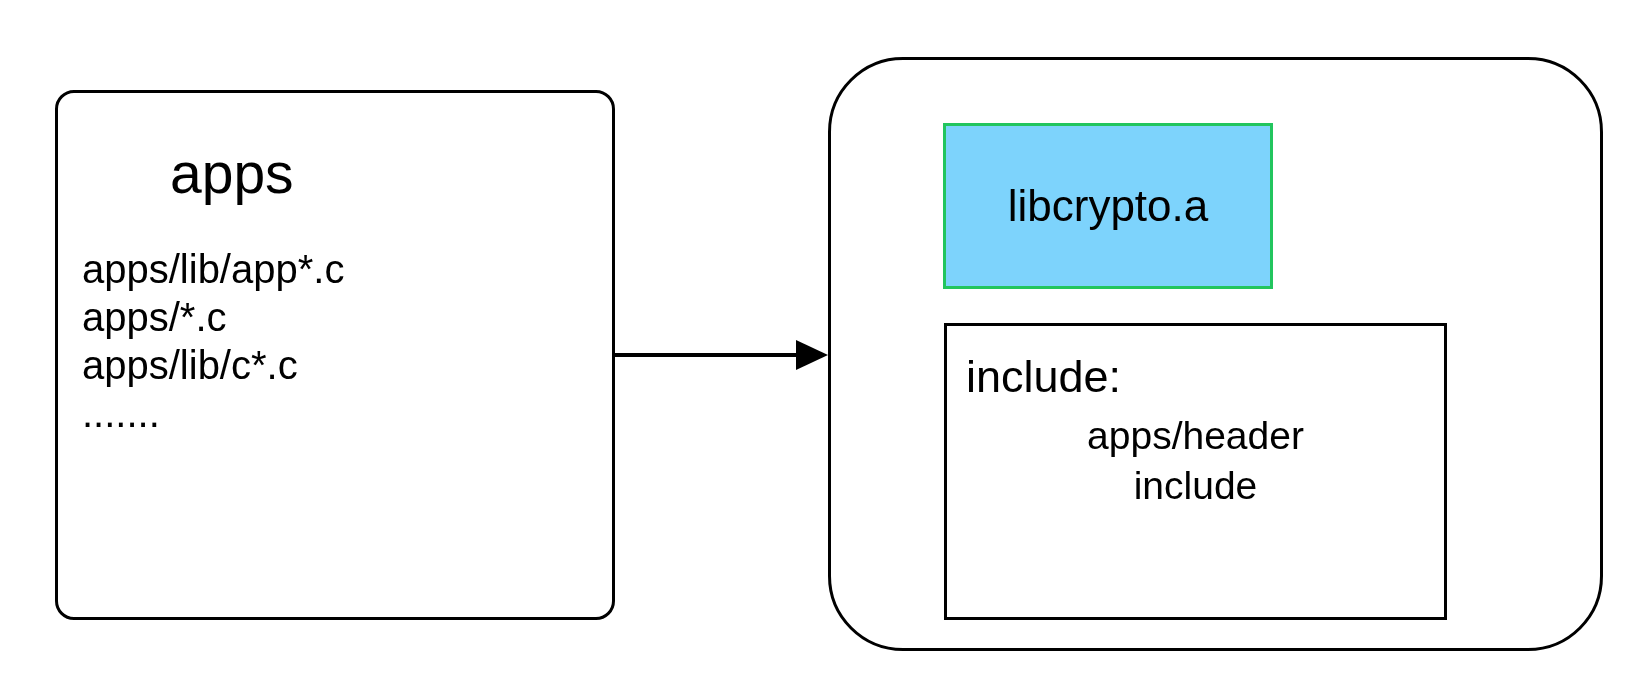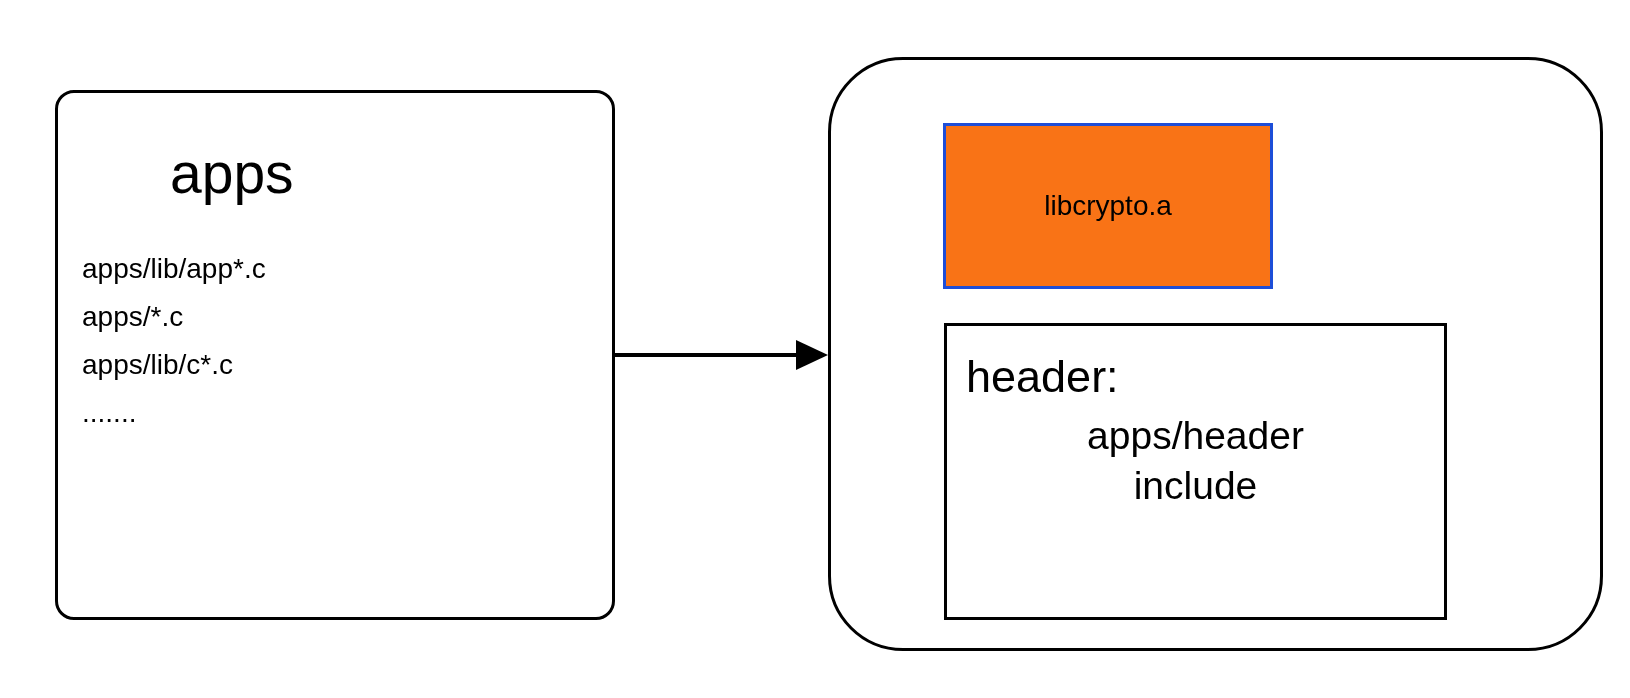--- a/index.html
+++ b/index.html
@@ -32,21 +32,21 @@
     left: 112px;
     top: 48px;
     font-size: 57px;
     line-height: 1.15;
     white-space: nowrap;
   }
   .apps-files {
     position: absolute;
     left: 24px;
     top: 152px;
-    font-size: 28px;
+    font-size: 40px;
     line-height: 48px;
     white-space: nowrap;
   }
 
   
   .arrow-svg {
     position: absolute;
     left: 613px;
     top: 333px;
     width: 217px;
@@ -56,26 +56,26 @@
   
   .right-node { left: 828px; top: 57px; width: 775px; height: 594px; }
 
   .libcrypto-node {
     position: absolute;
     left: 112px;
     top: 63px;
     width: 330px;
     height: 166px;
     box-sizing: border-box;
-    border: 3px solid #1d4ed8;
-    background: #f97316;
+    border: 3px solid #22c55e;
+    background: #7dd3fc;
     display: flex;
     align-items: center;
     justify-content: center;
-    font-size: 28px;
+    font-size: 44px;
   }
 
   .header-node {
     position: absolute;
     left: 113px;
     top: 263px;
     width: 503px;
     height: 297px;
     box-sizing: border-box;
     border: 3px solid #000000;
@@ -120,21 +120,21 @@
     <polygon points="183,7 215,22 183,37" fill="#000000"></polygon>
   </svg>
 
   <div class="node rounded-xl right-node">
 
     <div class="libcrypto-node">
       <span>libcrypto.a</span>
     </div>
 
     <div class="header-node">
-      <div class="header-title">header:</div>
+      <div class="header-title">include:</div>
       <div class="header-entries">
         <div>apps/header</div>
         <div>include</div>
       </div>
     </div>
 
   </div>
 
 </div>
 

